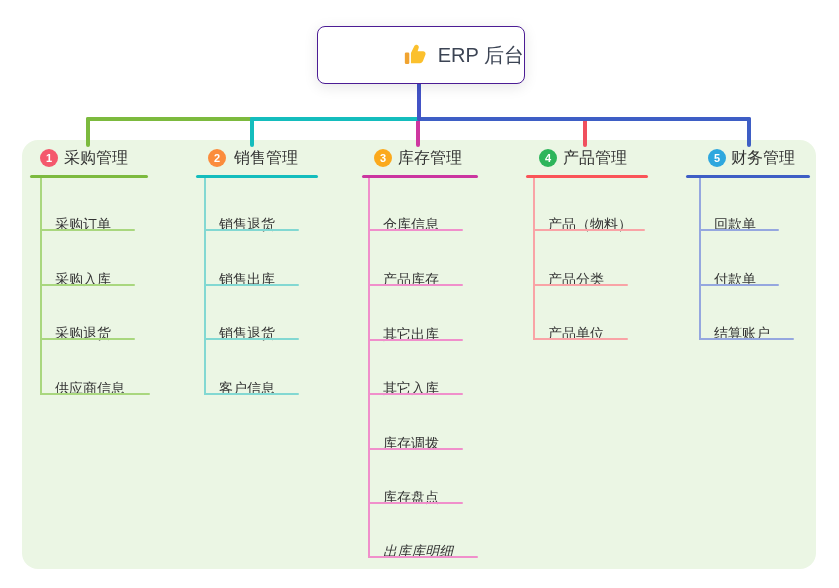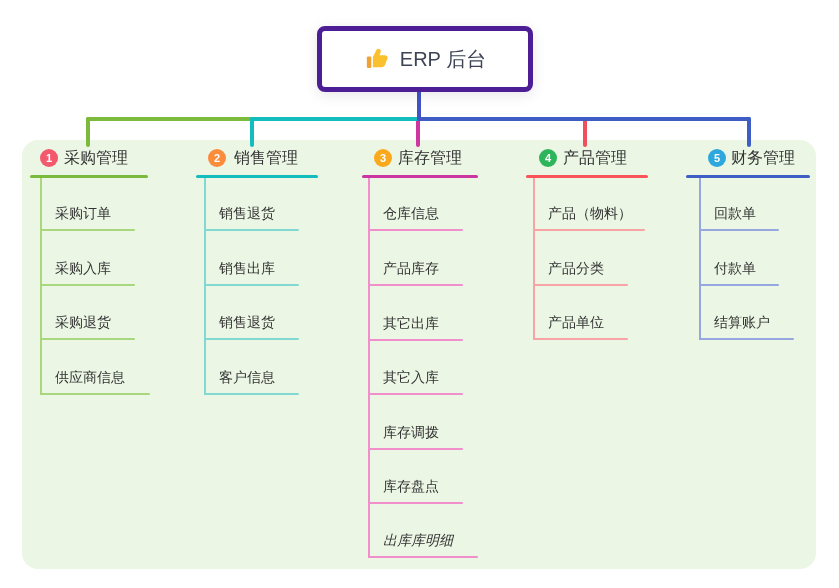--- a/index.html
+++ b/index.html
@@ -1,32 +1,32 @@
 <!DOCTYPE html>
 <html><head>
 <meta charset="utf-8">
 <style>
   html,body{margin:0;padding:0;background:#fff;}
   .stage{position:relative;width:839px;height:588px;background:#fff;overflow:hidden;
          font-family:"Liberation Sans","DejaVu Sans",sans-serif;}
   .abs{position:absolute;}
   .panel{border-radius:16px;}
   .seg{position:absolute;border-radius:2px;}
-  .root-node{position:absolute;display:flex;align-items:center;justify-content:center;gap:10px;
-             background:#fff;border:5px solid #4c1d95;border-radius:8px;
+  .root-node{position:absolute;display:flex;align-items:center;justify-content:flex-end;gap:10px;
+             background:#fff;border:1px solid #4c1d95;border-radius:8px;
              box-shadow:0 3px 14px rgba(0,0,0,0.10);cursor:pointer;}
   .root-label{font-size:20px;color:#3C4454;font-weight:500;white-space:nowrap;}
   .badge{position:absolute;width:18px;height:18px;border-radius:50%;color:#fff;
          font-size:11px;font-weight:700;display:flex;align-items:center;justify-content:center;}
   .hlabel{position:absolute;font-size:16px;line-height:21px;color:#333;font-weight:400;
           white-space:nowrap;cursor:pointer;}
   .ul{position:absolute;height:3px;border-radius:2px;}
   .vline{position:absolute;width:2px;}
   .iul{position:absolute;height:2px;border-radius:2px;}
-  .ilabel{position:absolute;font-size:14px;line-height:20px;color:#333;white-space:nowrap;cursor:pointer;}
+  .ilabel{position:absolute;font-size:14px;line-height:20px;color:#333;white-space:nowrap;cursor:pointer;margin-top:11px;}
 </style>
 </head>
 <body>
 
 <div class="stage">
 
   <div class="abs panel" style="left: 22px; top: 140px; width: 794px; height: 429px; background-color: rgb(235, 246, 228);"></div>
 
   <div class="seg" style="left: 416px; top: 119px; width: 4px; height: 28px; background-color: rgb(206, 55, 160);"></div>
   <div class="seg" style="left: 583px; top: 119px; width: 4px; height: 28px; background-color: rgb(240, 80, 94);"></div>

